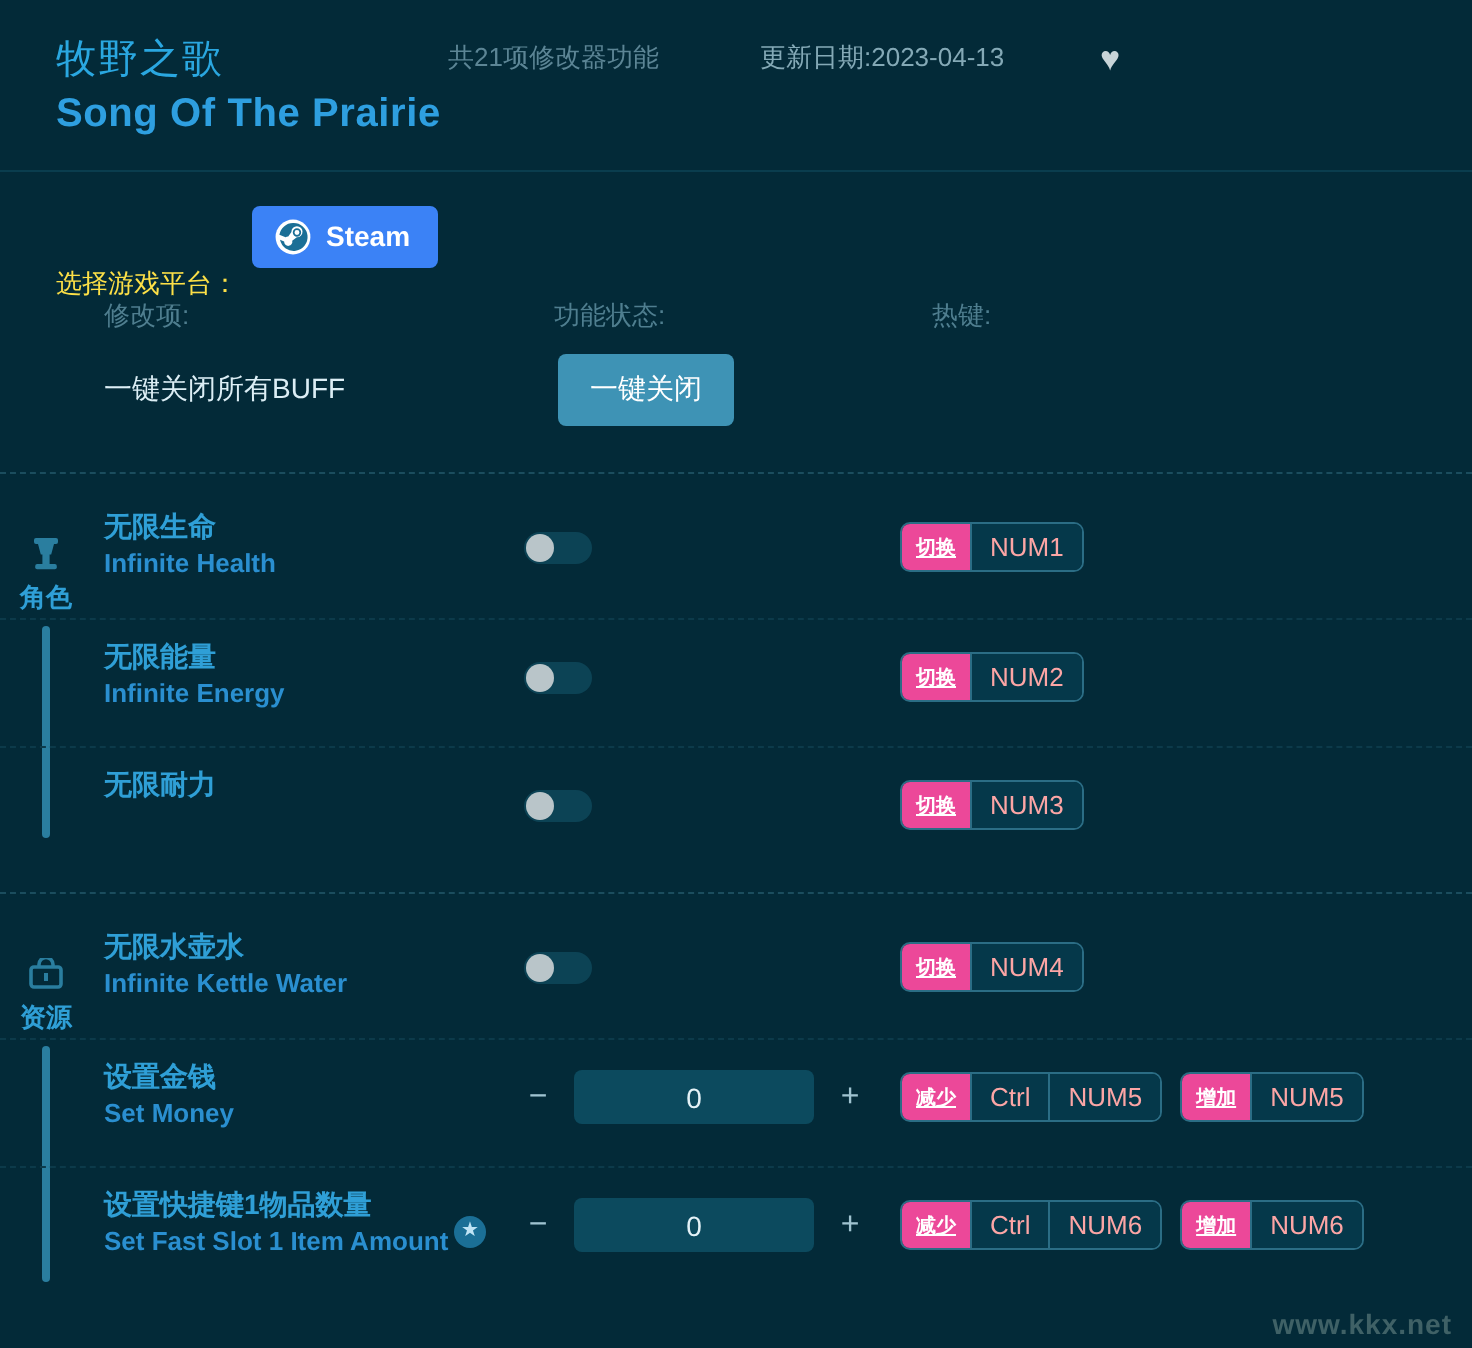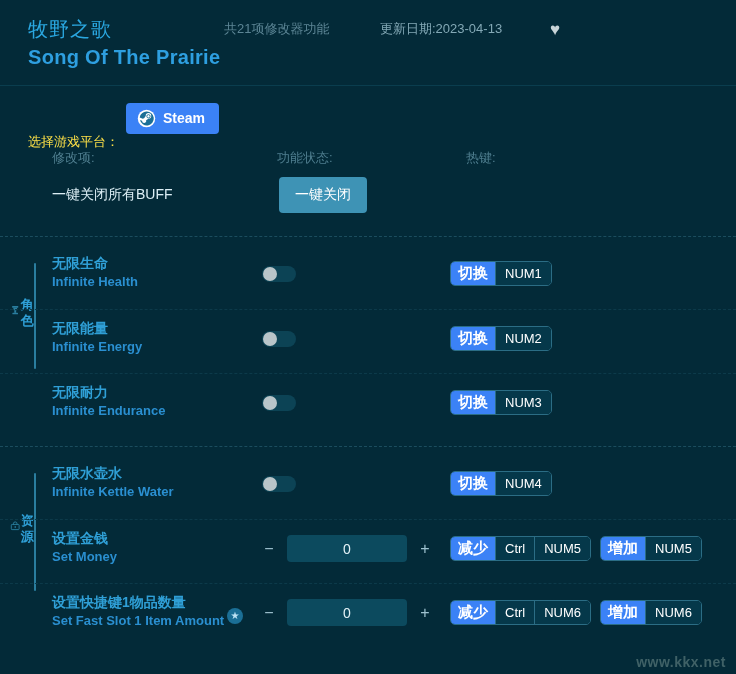--- a/index.html
+++ b/index.html
@@ -145,24 +145,24 @@
     padding-left: 0;
   }
   .sec-divider {
     height: 1px;
     margin: 9px 0 8px 0;
     border-top: 1px dashed #1b4d5e;
   }
   .cat {
     position: absolute;
     left: 10px;
-    top: 12px;
+    top: 24px;
     width: 26px;
     display: flex;
-    flex-direction: row;
+    flex-direction: column;
     align-items: center;
     justify-content: space-between;
   }
   .cat-icon { display: block; margin-bottom: 5px; }
   .cat-text {
     font-size: 13px;
     color: #2f9fd6;
     line-height: 16px;
     text-align: center;
     font-weight: bold;
@@ -289,32 +289,33 @@
   .keygroup {
     display: inline-flex;
     align-items: stretch;
     border: 1px solid #2b6d85;
     border-radius: 5px;
     overflow: hidden;
     height: 25px;
     cursor: pointer;
   }
   .kg-act {
-    background: #3b82f6;
+    background: #ec4899;
     color: #ffffff;
-    font-size: 15px;
+    font-size: 10px;
     padding: 0 7px;
     display: flex;
     align-items: center;
     white-space: nowrap;
     font-weight: bold;
+    text-decoration: underline;
   }
   .kg-key {
     background: #05384a;
-    color: #ffffff;
+    color: #fca5a5;
     font-size: 13px;
     padding: 0 9px;
     display: flex;
     align-items: center;
     white-space: nowrap;
     border-left: 1px solid #2b6d85;
   }
 
   .watermark {
     position: absolute;
@@ -407,21 +408,20 @@
         <div class="keygroup">
           <span class="kg-act">切换</span>
           <span class="kg-key">NUM2</span>
         </div>
       </div>
     </div>
 
     <div class="row">
       <div class="row-names">
         <div class="name-cn">无限耐力</div>
-        <div class="name-en">Infinite Endurance</div>
       </div>
       <div class="toggle">
           <div class="knob"></div>
         </div>
       <div class="keys">
         <div class="keygroup">
           <span class="kg-act">切换</span>
           <span class="kg-key">NUM3</span>
         </div>
       </div>

